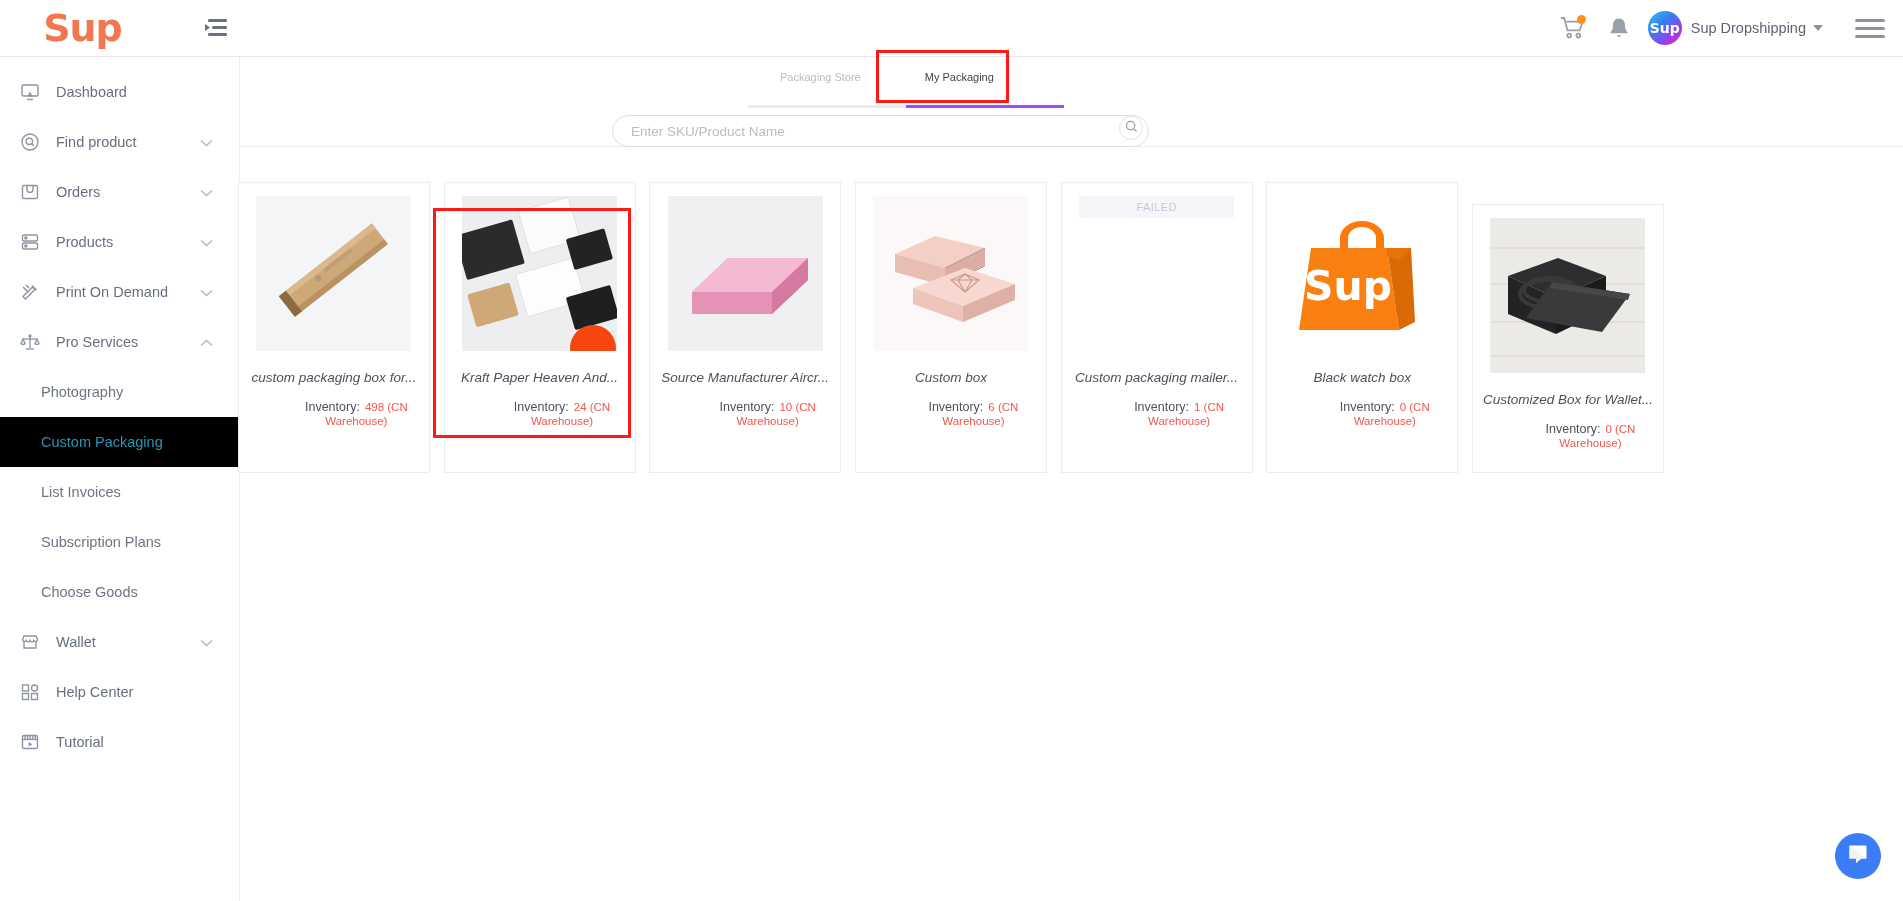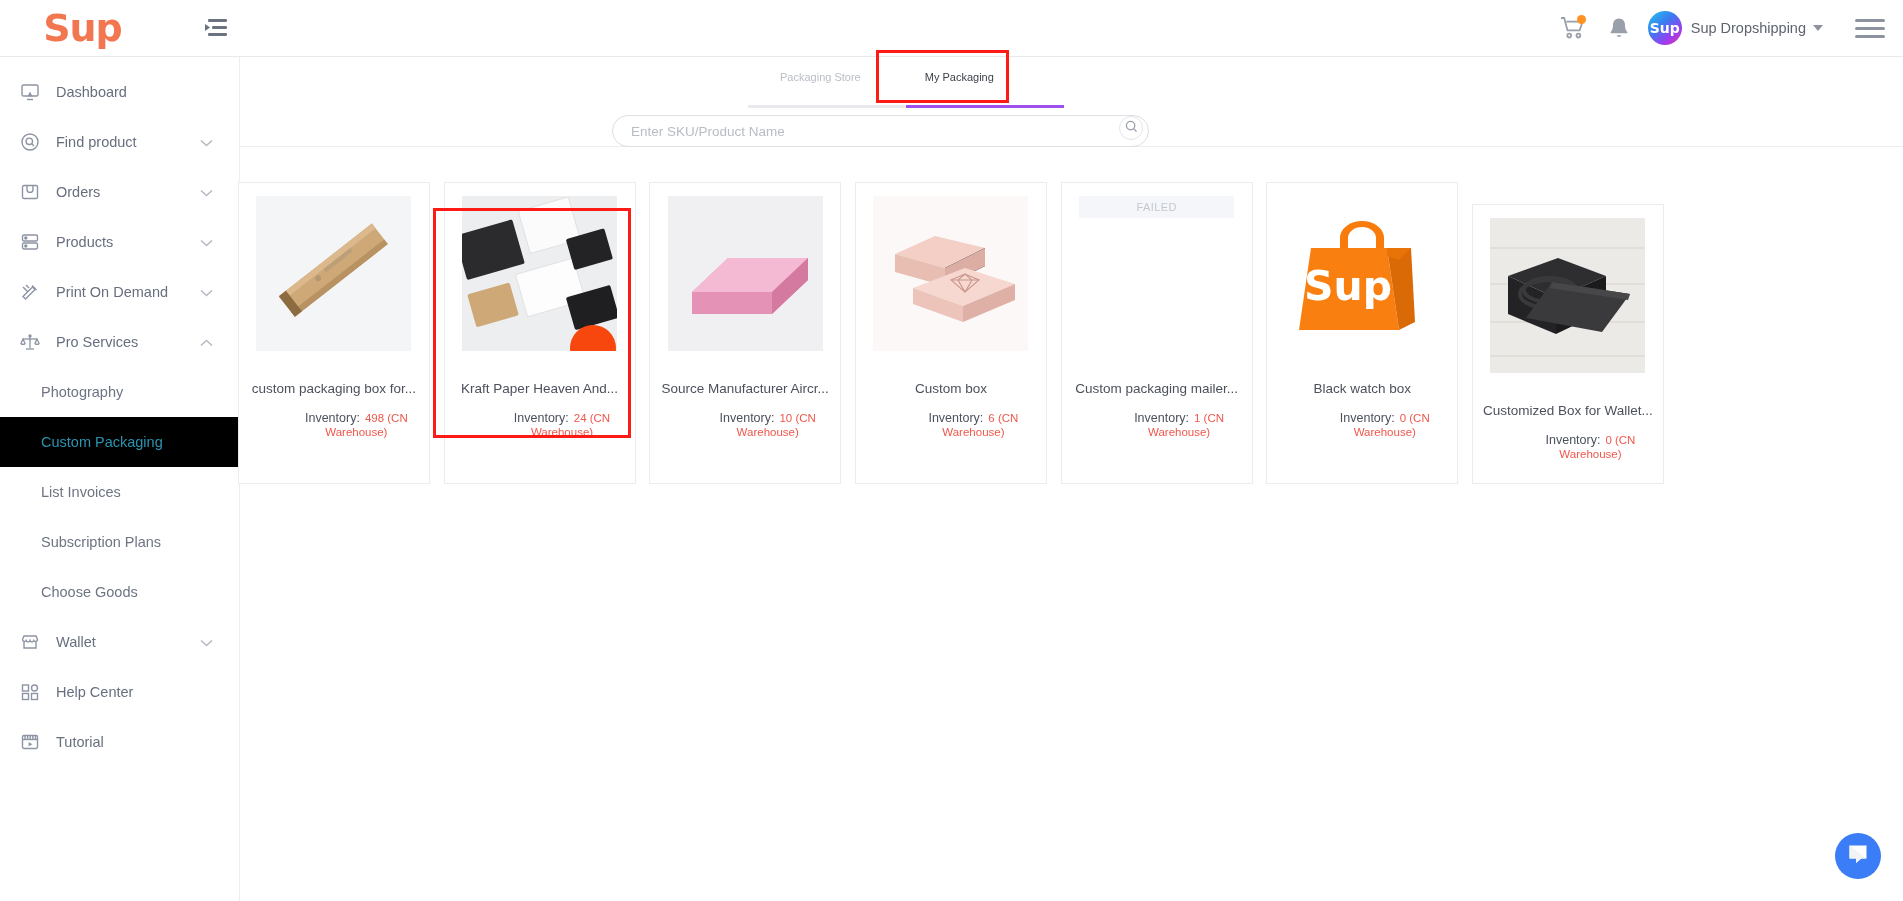--- a/index.html
+++ b/index.html
@@ -147,23 +147,23 @@
     width: 192px; background: #fff; border: 1px solid #eaecef;
     padding: 13px 0 22px 0;
     display: flex; flex-direction: column; align-items: center; cursor: pointer;
   }
   .card-img-wrap {
     width: 155px; height: 155px;
     display: flex; align-items: flex-start; justify-content: center;
     overflow: hidden;
   }
   .card-title {
-    margin-top: 30px; font-size: 13.5px; color: #4b515c;
+    margin-top: 19px; font-size: 13.5px; color: #4b515c;
     width: 178px; text-align: center;
-    white-space: nowrap; overflow: hidden; text-overflow: ellipsis;
+    white-space: nowrap; overflow: hidden; text-overflow: ellipsis; font-style: italic;
   }
   .card-inv {
     margin-top: 15px; font-size: 12.5px; color: #4b515c; text-align: center; padding-left: 45px;
   }
   .card-inv .lbl { color: #4b515c; }
   .card-inv .val { color: #f0574c; margin-left: 5px; font-size: 11.5px; }
   .failed-bar {
     width: 155px; height: 22px; background: #f4f6f9;
     display: flex; align-items: center; justify-content: center;
     color: #c3c8d0; font-size: 11px; letter-spacing: .4px;

